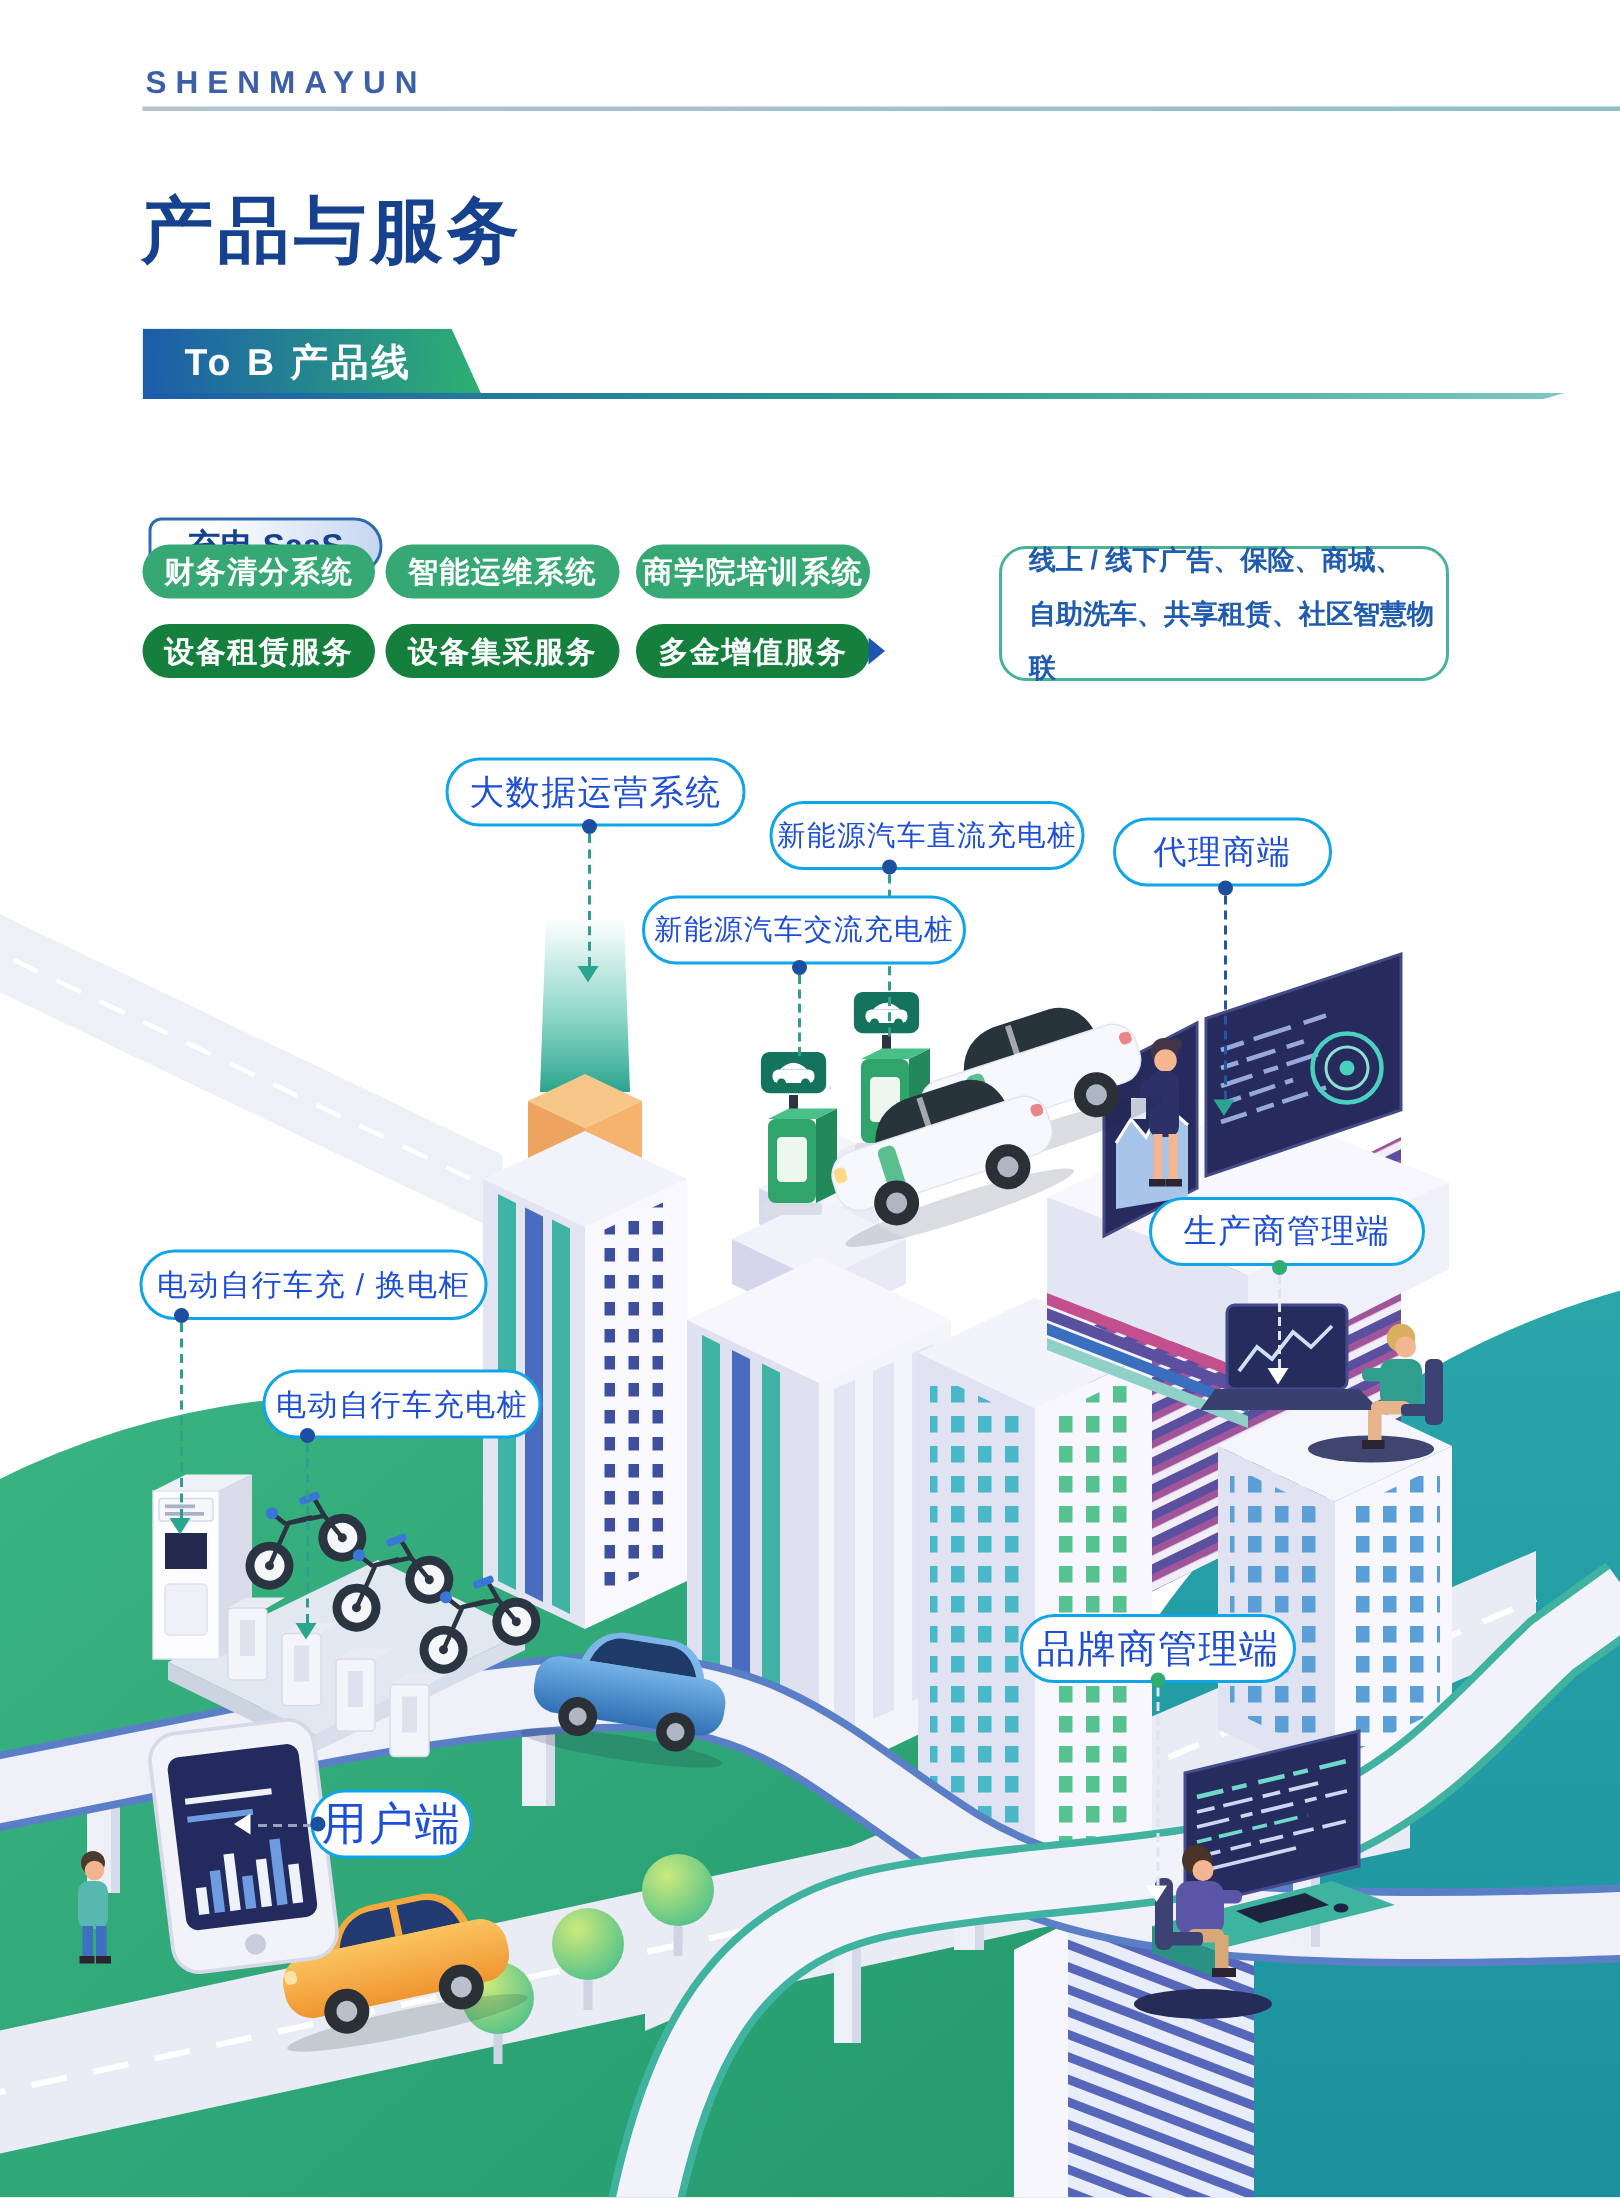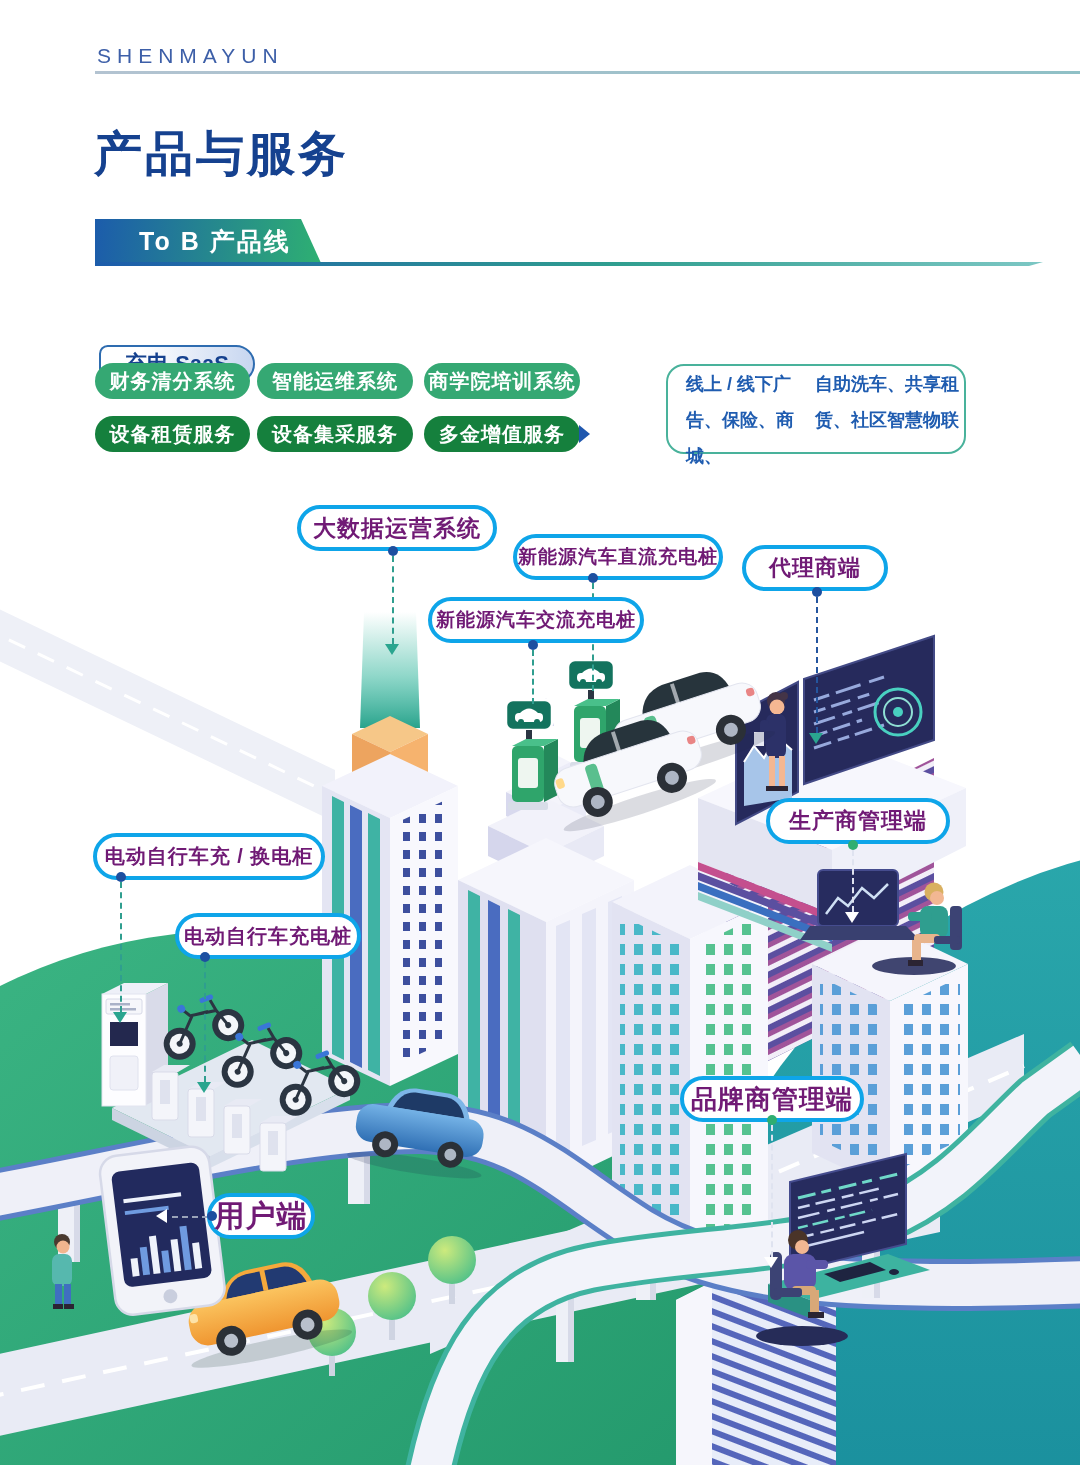--- a/index.html
+++ b/index.html
@@ -1,44 +1,44 @@
 <!DOCTYPE html>
 <html><head>
 <meta charset="utf-8">
 <style>
   html,body{margin:0;padding:0;background:#ffffff;}
   .stage{position:relative;width:1080px;height:1465px;margin:0 auto;background:#ffffff;overflow:hidden;
          font-family:"Liberation Sans","DejaVu Sans",sans-serif;}
   .abs{position:absolute;}
   
-  .logo{left:97px;top:44px;font-size:21px;font-weight:400;letter-spacing:6px;color:#3d5fa8;text-align:right;}
+  .logo{left:97px;top:44px;font-size:21px;font-weight:700;letter-spacing:6px;color:#3d5fa8;text-align:right;}
   .logo-rule{left:95px;top:71px;width:985px;height:3px;background:linear-gradient(90deg,#b3c3d1,#8fc0c6);}
   .page-title{left:94px;top:122px;font-size:48px;font-weight:800;letter-spacing:3px;color:#15418f;}
-  .banner{left:95px;top:219px;width:226px;height:44px;display:flex;align-items:center;padding-left:44px;
+  .banner{left:95px;top:219px;width:226px;height:44px;display:flex;align-items:center;padding-left:28px;
           box-sizing:border-box;color:#fff;font-size:25px;font-weight:700;letter-spacing:2px;
           background:linear-gradient(95deg,#1c5cab,#2eb072);
           clip-path:polygon(0 0,calc(100% - 20px) 0,100% 100%,0 100%);}
   .banner-rule{left:95px;top:262px;width:948px;height:4px;
           background:linear-gradient(90deg,#1c5cab,#2f9e8f 55%,#7cc7c4);
           clip-path:polygon(0 0,100% 0,calc(100% - 14px) 100%,0 100%);}
   .saas-tag{left:99px;top:305px;width:156px;height:38px;display:flex;align-items:center;justify-content:center;
           font-size:22px;font-weight:700;color:#15418f;border:2px solid #2e6cb0;border-radius:10px 22px 22px 10px;
           background:linear-gradient(90deg,#ffffff 25%,#c7d6f0);box-sizing:border-box;margin-top:40px;}
   .pill{height:36px;display:flex;align-items:center;justify-content:center;border-radius:18px;
         color:#fff;font-size:20px;font-weight:700;letter-spacing:1px;box-sizing:border-box;}
   .pill.green{background:#35a873;}
   .pill.blue{background:#15803d;}
   .pill.nub::after{content:"";position:absolute;right:-10px;width:0;height:0;
         border-top:9px solid transparent;border-bottom:9px solid transparent;border-left:11px solid #1f57ae;}
   .value-box{left:666px;top:364px;width:300px;height:90px;border:2px solid #49b29b;border-radius:18px;
-        box-sizing:border-box;display:flex;justify-content:center;padding-left:18px;
+        box-sizing:border-box;display:flex;flex-direction:column;justify-content:center;padding-left:18px;
         color:#1f5cb0;font-size:18px;font-weight:600;line-height:36px;background:#fff;}
   
-  .bubble{display:flex;align-items:center;justify-content:center;background:#ffffff;border:4px solid #0ea5e9;
-        border-radius:28px;color:#701a75;font-weight:700;letter-spacing:1px;box-sizing:border-box;z-index:5;}
+  .bubble{display:flex;align-items:center;justify-content:center;background:#ffffff;border:2px solid #0ea5e9;
+        border-radius:28px;color:#1d4ed8;font-weight:400;letter-spacing:1px;box-sizing:border-box;z-index:5;}
   .dot{width:10px;height:10px;border-radius:50%;z-index:6;}
   .dot.blue{background:#1d4fa0;}
   .dot.green{background:#2fae71;}
   .vline{width:0;z-index:4;}
   .vline.teal{border-left:2px dashed #2f9e8f;}
   .vline.navy{border-left:2px dashed #24559e;}
   .vline.light{border-left:2px dashed #dfe3f0;}
   .hline{height:0;border-top:2px dashed #9aa3b8;z-index:4;}
   .arr-down{width:0;height:0;border-left:7px solid transparent;border-right:7px solid transparent;z-index:6;}
   .arr-down.teal{border-top:11px solid #2aa58f;}

